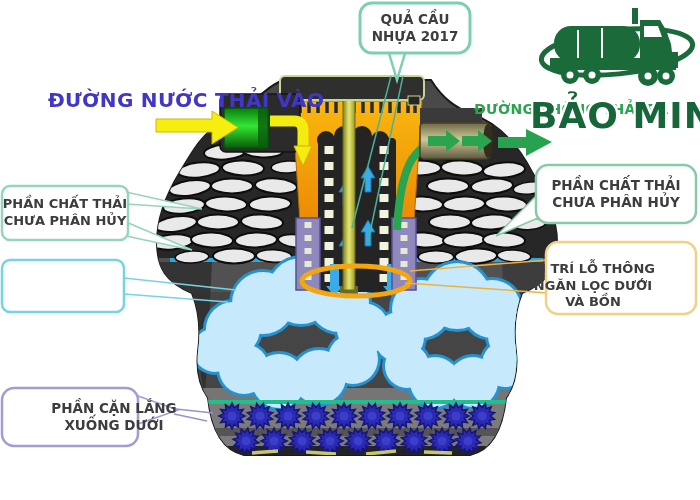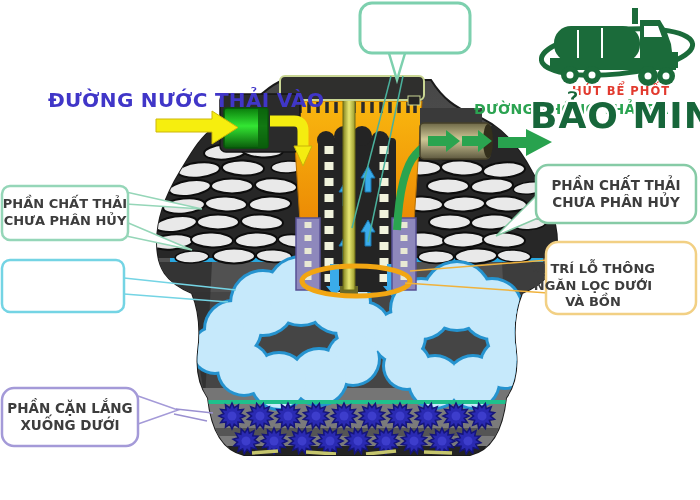--- a/index.html
+++ b/index.html
@@ -22,21 +22,21 @@
   }
   #logo-brand{
     position:absolute;left:530px;top:95px;width:170px;text-align:center;z-index:4;
     color:#17663a;font-size:36px;font-weight:900;letter-spacing:1px;white-space:nowrap;
     text-shadow:-2px -2px 0 #fff,2px -2px 0 #fff,-2px 2px 0 #fff,2px 2px 0 #fff,
                 0 -2px 0 #fff,0 2px 0 #fff,-2px 0 0 #fff,2px 0 0 #fff;
   }
   #co-ball{left:360px;top:3px;width:110px;height:50px;font-size:13.5px;}
   #co-scum-left{left:2px;top:186px;width:126px;height:54px;}
   #co-liquid{left:2px;top:260px;width:122px;height:52px;}
-  #co-sediment{left:2px;top:388px;width:136px;height:58px;font-size:13.5px;}
+  #co-sediment{left:2px;top:388px;width:136px;height:58px;font-size:13.5px;padding-left:44px;}
   #co-scum-right{left:536px;top:165px;width:160px;height:58px;font-size:13.5px;}
   #co-vent{left:518px;top:242px;width:150px;height:88px;}
 </style>
 </head>
 <body>
 
 <div id="stage">
 
 <svg width="700" height="500" viewBox="0 0 700 500">
   <defs>
@@ -350,23 +350,24 @@
           <circle cx="648" cy="76" r="3.5" fill="#fff"></circle>
       <circle cx="666" cy="76" r="9" fill="#1b6b3a"></circle>
           <circle cx="666" cy="76" r="3.5" fill="#fff"></circle>
     </g>
   </g>
 </svg>
 
 <div class="flow-label" id="label-inlet">ĐƯỜNG NƯỚC THẢI VÀO</div>
 <div class="flow-label" id="label-outlet">ĐƯỜNG THÔNG THẢI RA</div>
 
-<div id="logo-tagline">HÚT BỂ PHỐT</div>
 <div id="logo-brand">BẢO MINH</div>
 
+<div class="callout-text" id="co-ball">QUẢ CẦU
+NHỰA 2017</div>
 <div class="callout-text" id="co-scum-left">PHẦN CHẤT THẢI
 CHƯA PHÂN HỦY</div>
 <div class="callout-text" id="co-sediment">PHẦN CẶN LẮNG
 XUỐNG DƯỚI</div>
 <div class="callout-text" id="co-scum-right">PHẦN CHẤT THẢI
 CHƯA PHÂN HỦY</div>
 <div class="callout-text" id="co-vent">VỊ TRÍ LỖ THÔNG
 NGĂN LỌC DƯỚI
 VÀ BỒN</div>
 

